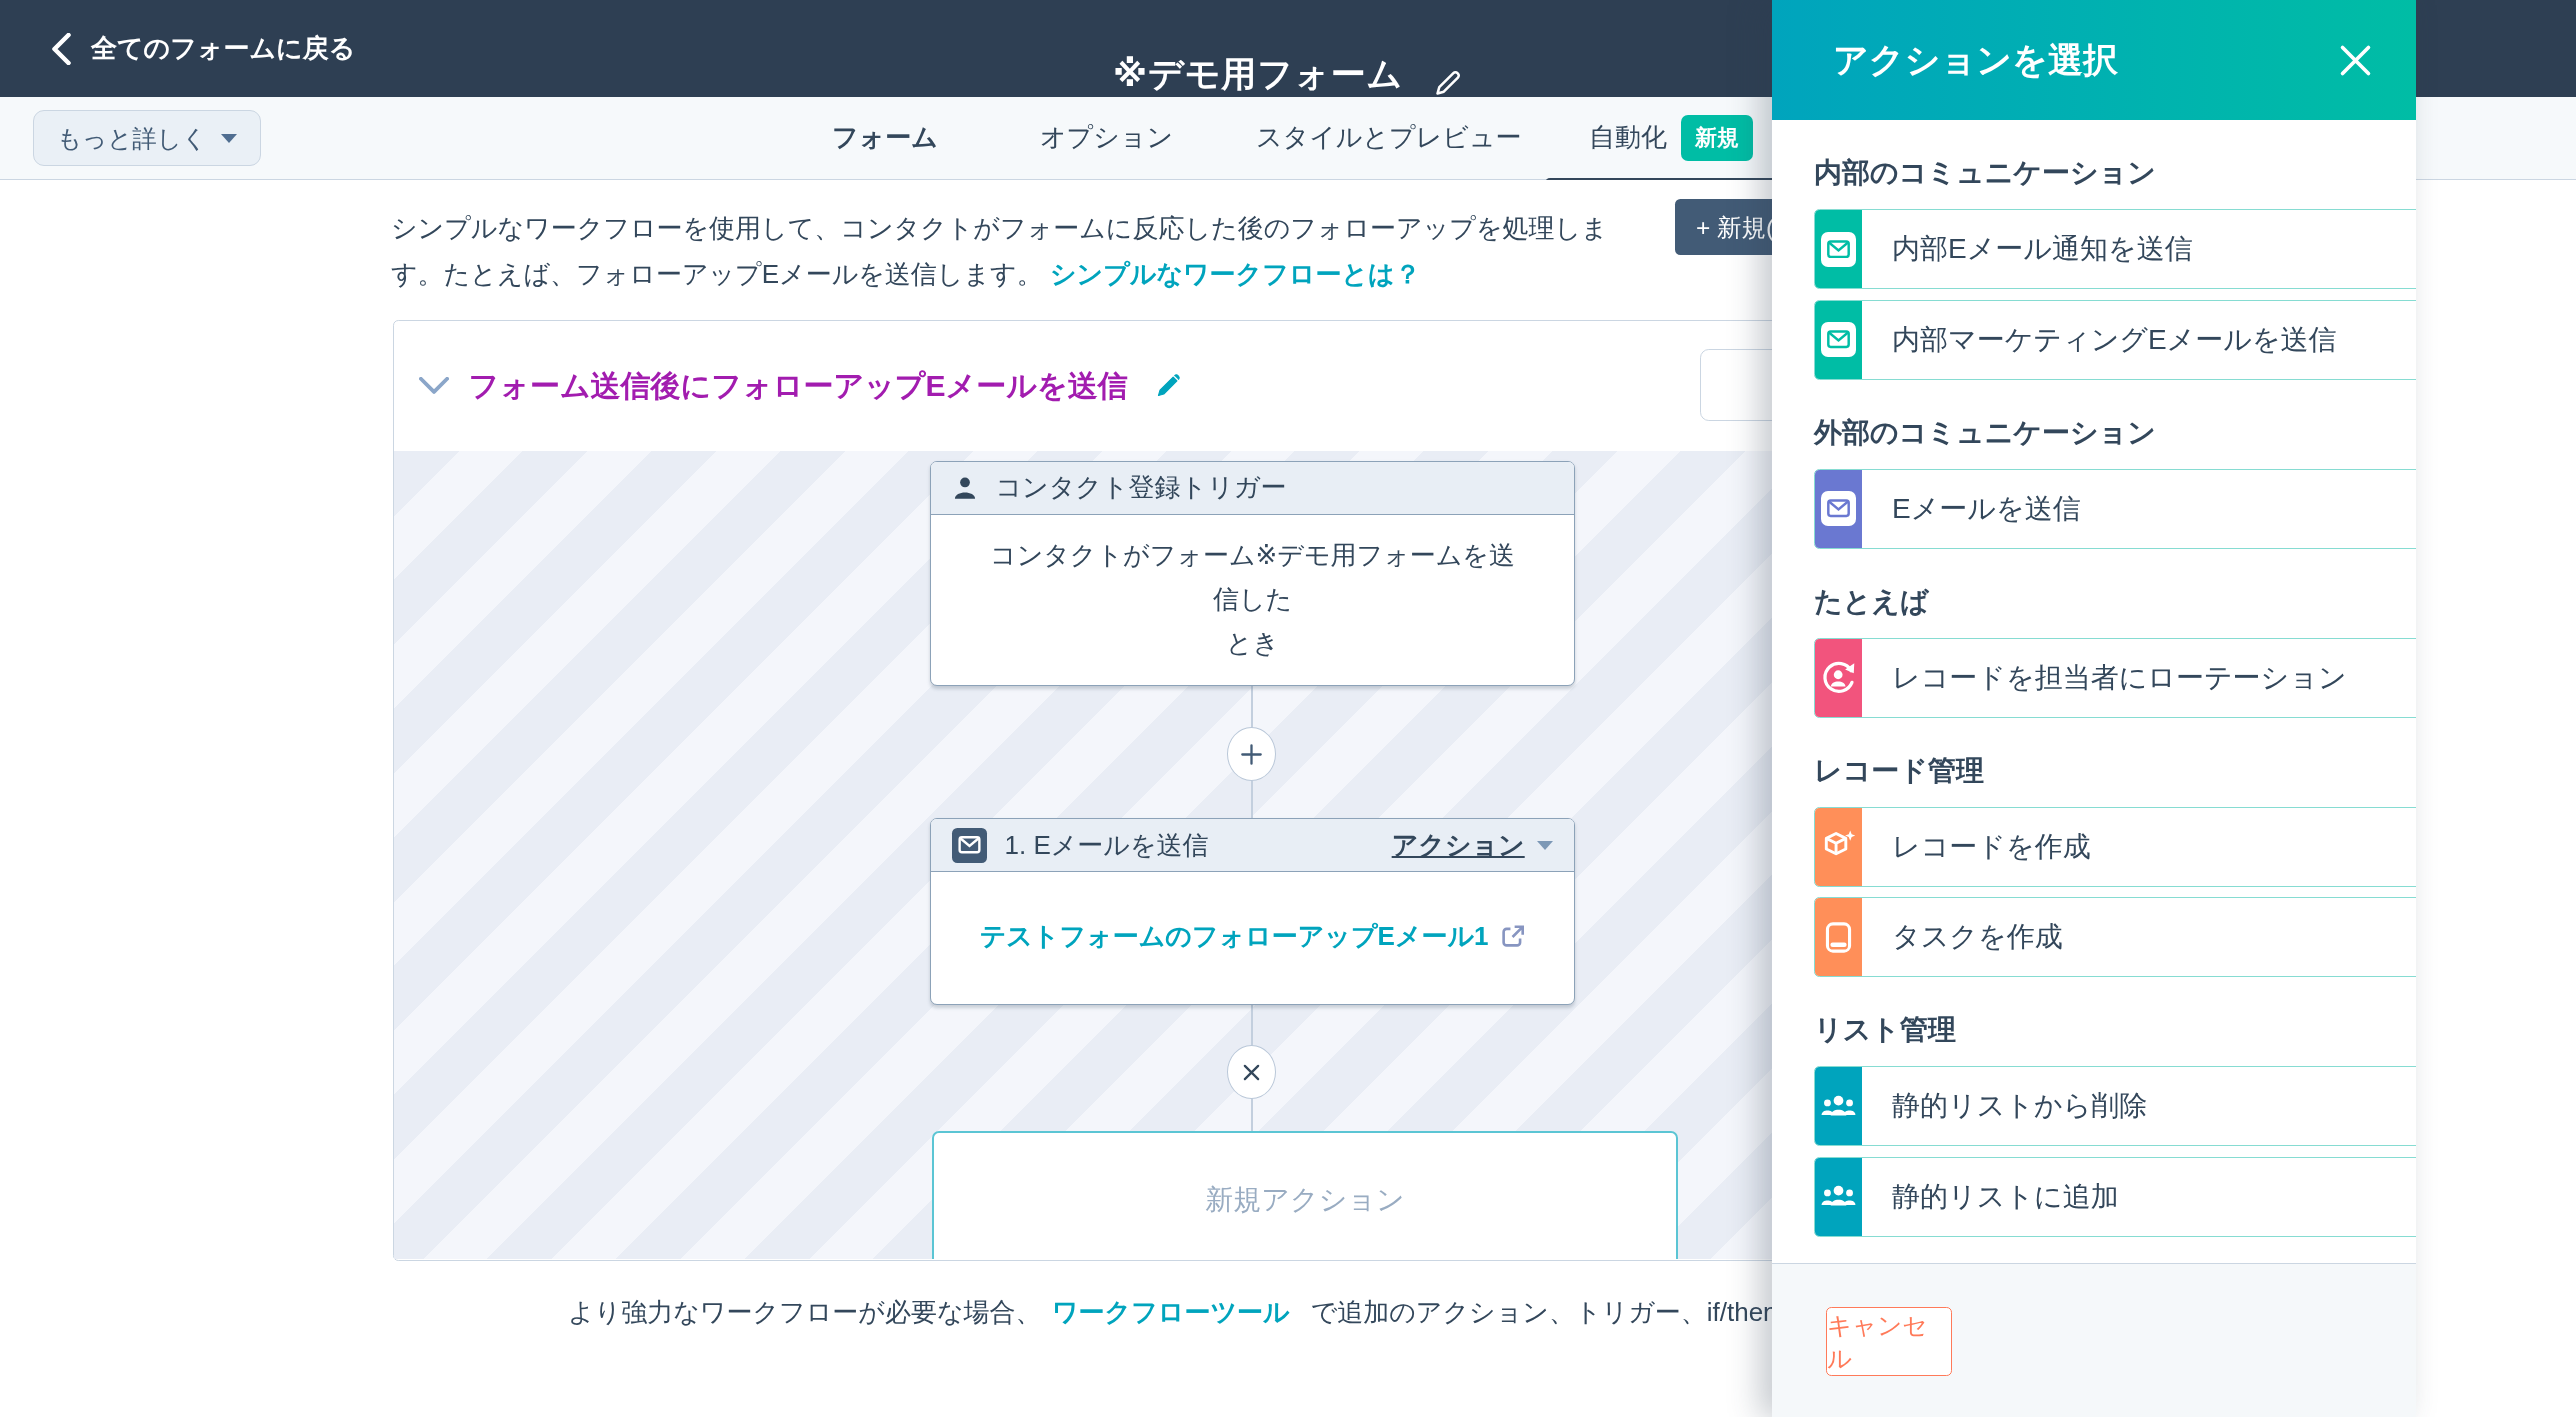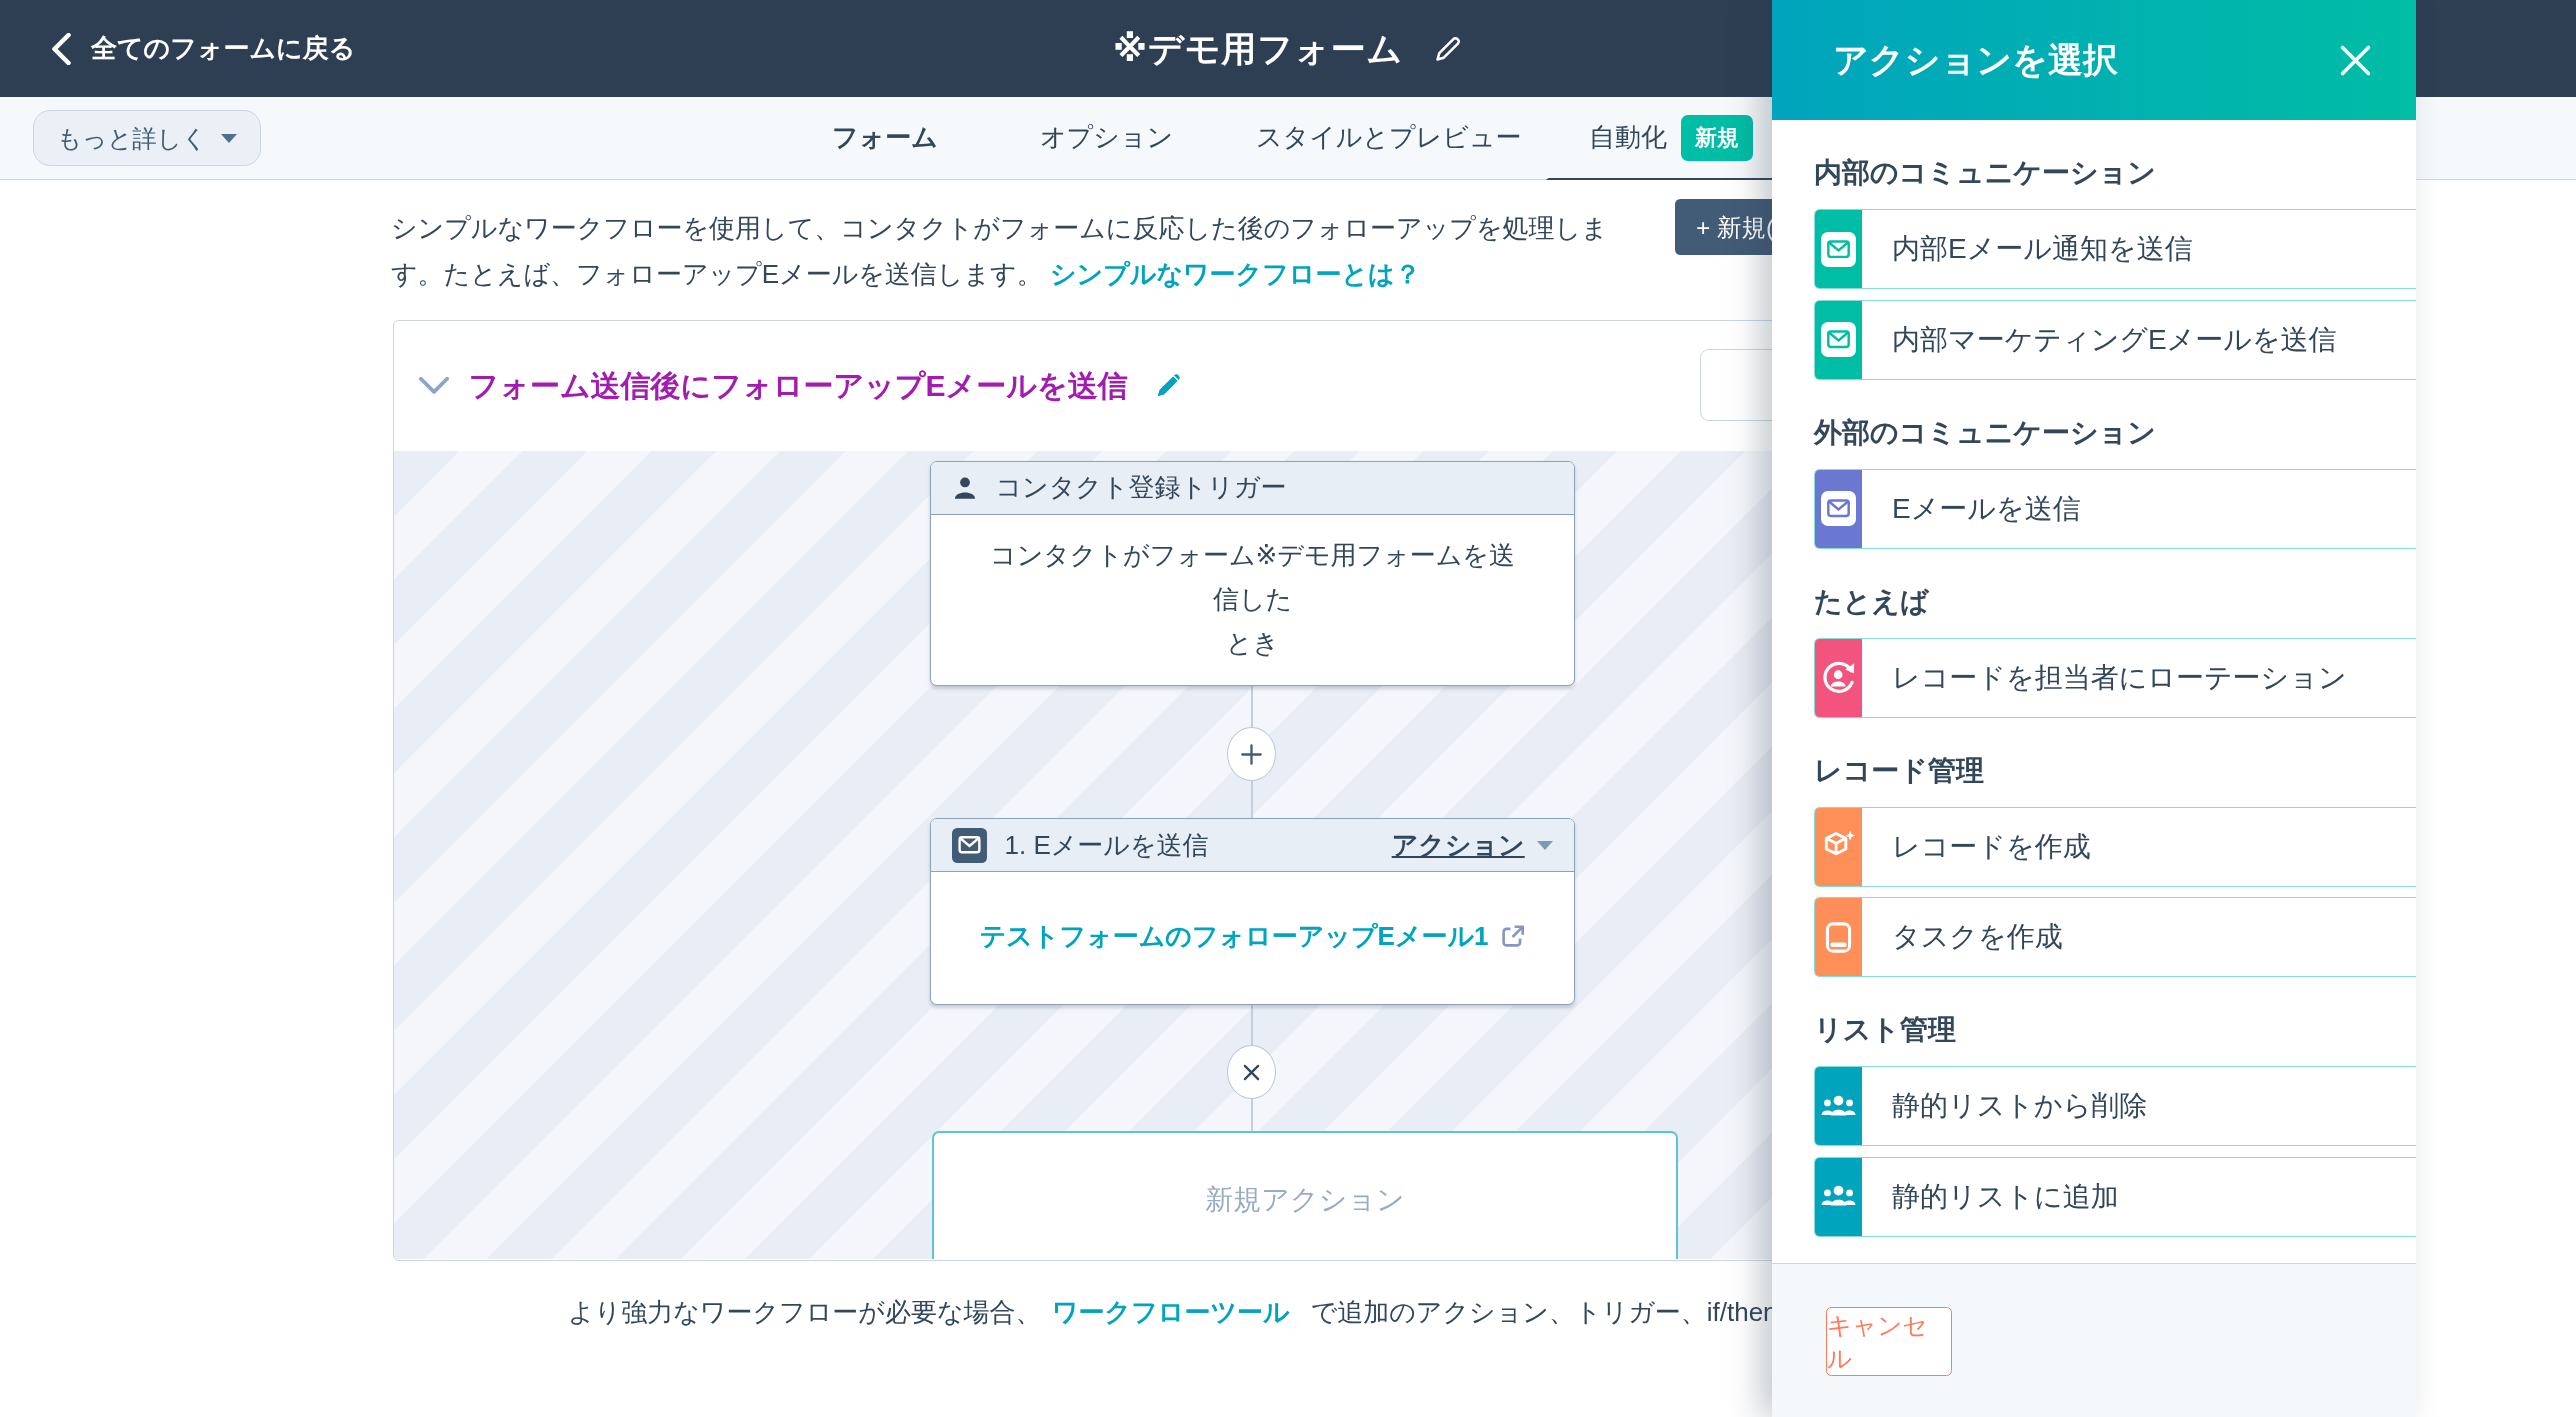--- a/index.html
+++ b/index.html
@@ -4,27 +4,27 @@
 <style>
   * { margin:0; padding:0; box-sizing:border-box; }
   html,body { width:2576px; height:1418px; overflow:hidden; background:#fff;
     font-family:"Liberation Sans","DejaVu Sans",sans-serif; color:#33475b; }
   .stage { position:relative; width:2576px; height:1418px; }
 
   
   .top-header { position:absolute; left:0; top:0; width:2576px; height:97px; background:#2e3f53; }
   .back-link { position:absolute; left:51px; top:0; height:97px; display:flex; align-items:center; gap:19px;
     color:#fff; font-size:26px; font-weight:600; cursor:pointer; }
-  .form-title-wrap { position:absolute; left:1113px; top:0; height:98px; display:flex; align-items:center; gap:30px; }
+  .form-title-wrap { position:absolute; left:1113px; top:0; height:98px; display:flex; align-items:flex-end; gap:30px; }
   .form-title { color:#fff; font-size:35px; font-weight:700; letter-spacing:0.9px; }
 
   
   .subnav { position:absolute; left:0; top:97px; width:2576px; height:83px; background:#f6f9fb; border-bottom:1.8px solid #cbd6e2; }
   .more-btn { position:absolute; left:33px; top:13px; height:56px; padding:0 23px; background:#eaf0f6;
-    border:1.8px solid #cbd6e2; border-radius:17px; display:flex; align-items:center; gap:14px;
+    border:1.8px solid #cbd6e2; border-radius:11px; display:flex; align-items:center; gap:14px;
     font-size:24.5px; color:#425b76; cursor:pointer; }
   .caret { width:0; height:0; border-left:8px solid transparent; border-right:8px solid transparent; border-top:9.6px solid #506e91; }
   .tab { position:absolute; top:0; height:81px; display:flex; align-items:center; gap:14px; font-size:26px; color:#33475b; cursor:pointer; }
   .tab-underline { position:absolute; left:1545px; top:81px; width:263px; height:9.6px; background:#33475b; border-radius:5.3px 0 0 5.3px; }
   .badge-new { background:#00bda5; color:#fff; font-size:22px; font-weight:600; padding:8px 14px; border-radius:7px; }
 
   
   .main { position:absolute; left:0; top:180px; width:2576px; height:1237px; background:#fff; overflow:hidden; }
   .desc { position:absolute; left:391px; top:24.5px; width:1279px; font-size:26px; line-height:46px; color:#33475b; }
   .link-teal { color:#00a4bd; font-weight:700; text-decoration:none; cursor:pointer; }

